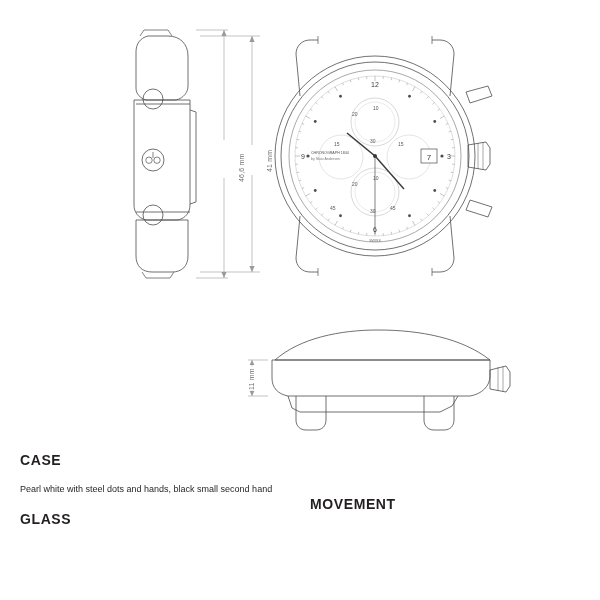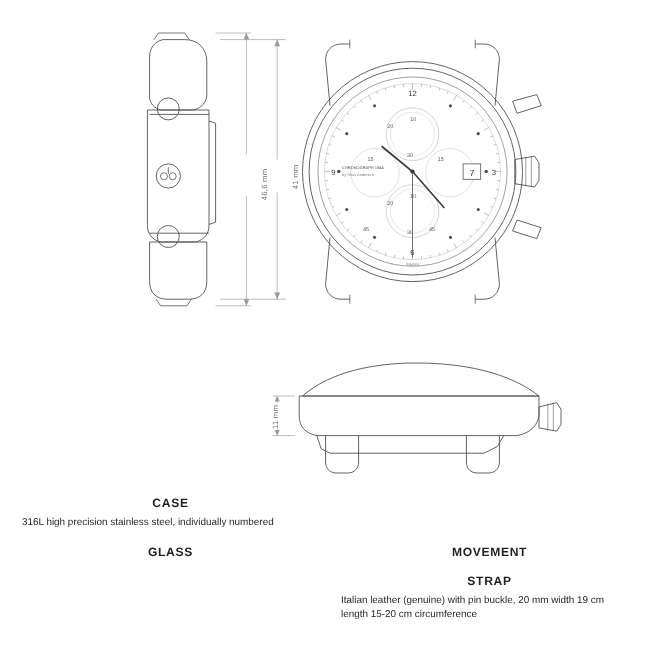--- a/index.html
+++ b/index.html
@@ -38,27 +38,26 @@
     position: absolute;
     top: 0;
     width: 270px;
   }
   .spec-col.left { left: 20px; }
   .spec-col.right { left: 310px; margin-top: 44px; }
   .spec-block {
     margin-bottom: 15px;
   }
   .spec-title {
-    font-size: 11px;
+    font-size: 14px;
     letter-spacing: 0.6px;
     font-weight: bold;
     color: #231f20;
     margin-bottom: 4px;
     text-transform: uppercase;
-    text-align: center;
   }
   .spec-text {
     font-size: 9px;
     line-height: 13px;
     color: #231f20;
     max-width: 258px;
   }
   .dim-label {
     position: absolute;
     font-size: 7px;
@@ -320,32 +319,28 @@
     <div class="dim-label rot" style="left:238px; top:182px;">46,6 mm</div>
     <div class="dim-label rot" style="left:266px; top:172px;">41 mm</div>
     <div class="dim-label rot" style="left:248px; top:390px;">11 mm</div>
   </div>
 
   <div class="specs">
 
     <div class="spec-col left">
       <div class="spec-block">
         <div class="spec-title">CASE</div>
-        <div class="spec-text">316L high precision stainless steel, individually numbered</div>
       </div>
       <div class="spec-block">
+        <div class="spec-text">Pearl white with steel dots and hands, black small second hand</div>
       </div>
       <div class="spec-block">
         <div class="spec-title">GLASS</div>
       </div>
     </div>
 
     <div class="spec-col right">
       <div class="spec-block">
         <div class="spec-title">MOVEMENT</div>
       </div>
-      <div class="spec-block">
-        <div class="spec-title">STRAP</div>
-        <div class="spec-text">Italian leather (genuine) with pin buckle, 20 mm width 19 cm length 15-20 cm circumference</div>
-      </div>
     </div>
   </div>
 </div>
 
 </body></html>

